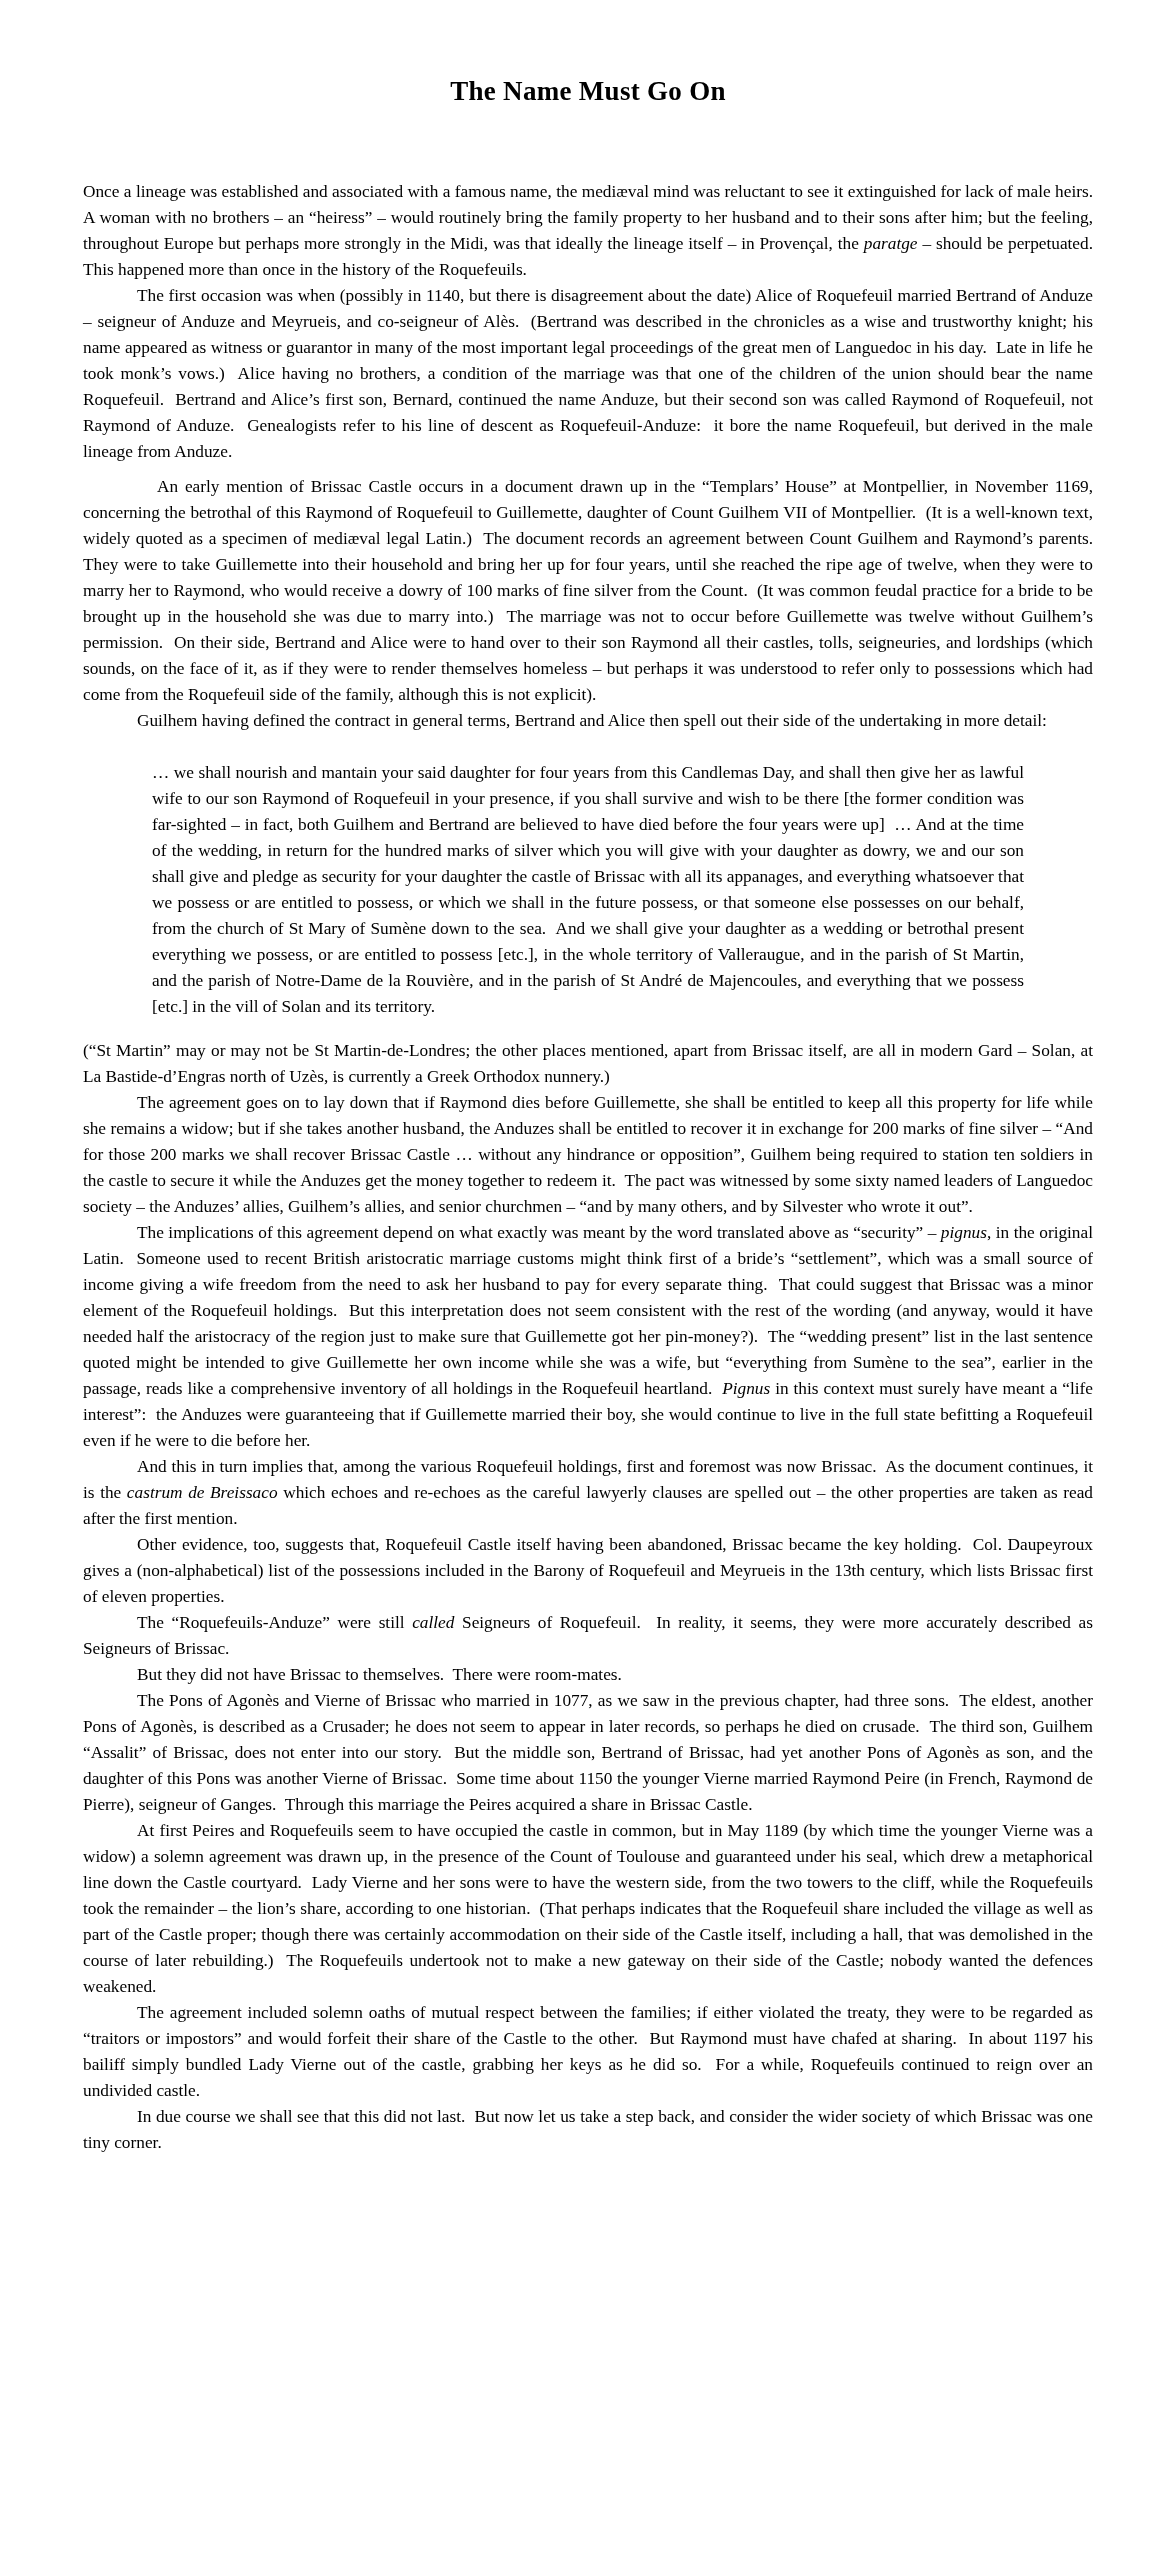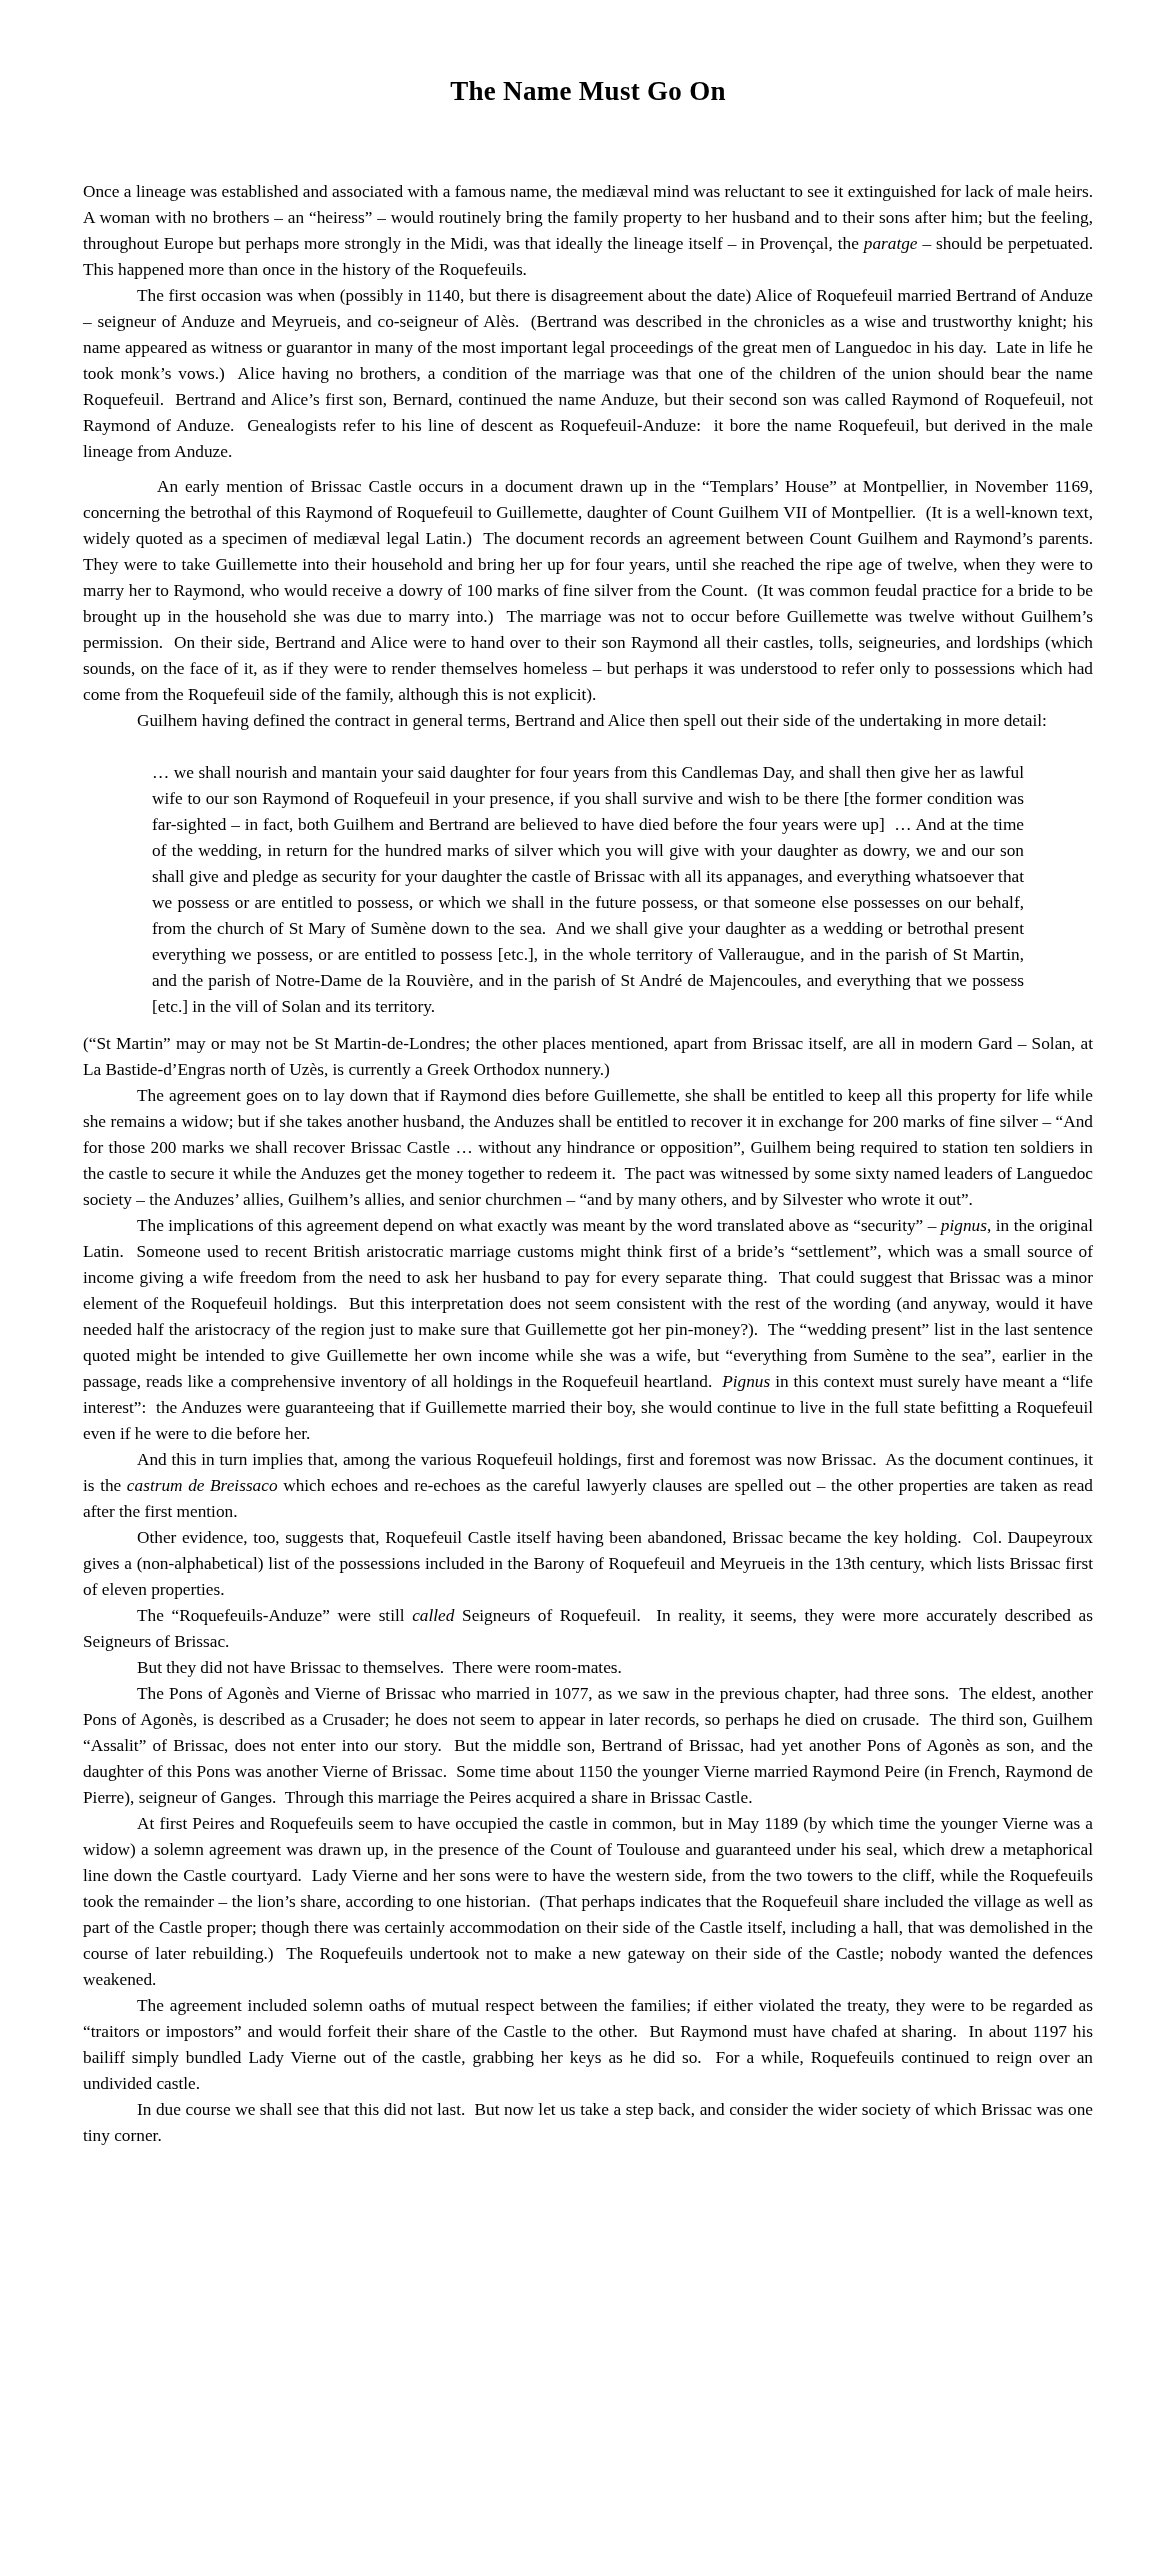--- a/index.html
+++ b/index.html
@@ -37,21 +37,21 @@
     white-space: pre-wrap;
   }
   .doc p {
     margin: 0;
     padding: 0;
   }
   .doc p.indent-normal { text-indent: 54px; }
   .doc p.indent-deep   { text-indent: 74px; margin-top: 9px; }
   .doc p.indent-none   { text-indent: 0; }
   .doc blockquote {
-    margin: 26px 69px 11px 69px;
+    margin: 26px 69px 18px 69px;
     padding: 0;
   }
   .it { font-style: italic; }
 </style>
 </head>
 <body>
 
 <main class="page">
   <h1 class="title">The Name Must Go On</h1>
   <div class="doc"><p class="indent-none"><span>Once a lineage was established and associated with a famous name, the mediæval mind was reluctant to see it extinguished for lack of male heirs.  A woman with no brothers – an “heiress” – would routinely bring the family property to her husband and to their sons after him; but the feeling, throughout Europe but perhaps more strongly in the Midi, was that ideally the lineage itself – in Provençal, the </span><span class="it">paratge</span><span> – should be perpetuated.  This happened more than once in the history of the Roquefeuils.</span></p><p class="indent-normal"><span>The first occasion was when (possibly in 1140, but there is disagreement about the date) Alice of Roquefeuil married Bertrand of Anduze – seigneur of Anduze and Meyrueis, and co-seigneur of Alès.  (Bertrand was described in the chronicles as a wise and trustworthy knight; his name appeared as witness or guarantor in many of the most important legal proceedings of the great men of Languedoc in his day.  Late in life he took monk’s vows.)  Alice having no brothers, a condition of the marriage was that one of the children of the union should bear the name Roquefeuil.  Bertrand and Alice’s first son, Bernard, continued the name Anduze, but their second son was called Raymond of Roquefeuil, not Raymond of Anduze.  Genealogists refer to his line of descent as Roquefeuil-Anduze:  it bore the name Roquefeuil, but derived in the male lineage from Anduze.</span></p><p class="indent-deep"><span>An early mention of Brissac Castle occurs in a document drawn up in the “Templars’ House” at Montpellier, in November 1169, concerning the betrothal of this Raymond of Roquefeuil to Guillemette, daughter of Count Guilhem VII of Montpellier.  (It is a well-known text, widely quoted as a specimen of mediæval legal Latin.)  The document records an agreement between Count Guilhem and Raymond’s parents.  They were to take Guillemette into their household and bring her up for four years, until she reached the ripe age of twelve, when they were to marry her to Raymond, who would receive a dowry of 100 marks of fine silver from the Count.  (It was common feudal practice for a bride to be brought up in the household she was due to marry into.)  The marriage was not to occur before Guillemette was twelve without Guilhem’s permission.  On their side, Bertrand and Alice were to hand over to their son Raymond all their castles, tolls, seigneuries, and lordships (which sounds, on the face of it, as if they were to render themselves homeless – but perhaps it was understood to refer only to possessions which had come from the Roquefeuil side of the family, although this is not explicit).</span></p><p class="indent-normal"><span>Guilhem having defined the contract in general terms, Bertrand and Alice then spell out their side of the undertaking in more detail:</span></p><blockquote><span>… we shall nourish and mantain your said daughter for four years from this Candlemas Day, and shall then give her as lawful wife to our son Raymond of Roquefeuil in your presence, if you shall survive and wish to be there [the former condition was far-sighted – in fact, both Guilhem and Bertrand are believed to have died before the four years were up]  … And at the time of the wedding, in return for the hundred marks of silver which you will give with your daughter as dowry, we and our son shall give and pledge as security for your daughter the castle of Brissac with all its appanages, and everything whatsoever that we possess or are entitled to possess, or which we shall in the future possess, or that someone else possesses on our behalf, from the church of St Mary of Sumène down to the sea.  And we shall give your daughter as a wedding or betrothal present everything we possess, or are entitled to possess [etc.], in the whole territory of Valleraugue, and in the parish of St Martin, and the parish of Notre-Dame de la Rouvière, and in the parish of St André de Majencoules, and everything that we possess [etc.] in the vill of Solan and its territory.</span></blockquote><p class="indent-none"><span>(“St Martin” may or may not be St Martin-de-Londres; the other places mentioned, apart from Brissac itself, are all in modern Gard – Solan, at La Bastide-d’Engras north of Uzès, is currently a Greek Orthodox nunnery.)</span></p><p class="indent-normal"><span>The agreement goes on to lay down that if Raymond dies before Guillemette, she shall be entitled to keep all this property for life while she remains a widow; but if she takes another husband, the Anduzes shall be entitled to recover it in exchange for 200 marks of fine silver – “And for those 200 marks we shall recover Brissac Castle … without any hindrance or opposition”, Guilhem being required to station ten soldiers in the castle to secure it while the Anduzes get the money together to redeem it.  The pact was witnessed by some sixty named leaders of Languedoc society – the Anduzes’ allies, Guilhem’s allies, and senior churchmen – “and by many others, and by Silvester who wrote it out”.</span></p><p class="indent-normal"><span>The implications of this agreement depend on what exactly was meant by the word translated above as “security” – </span><span class="it">pignus</span><span>, in the original Latin.  Someone used to recent British aristocratic marriage customs might think first of a bride’s “settlement”, which was a small source of income giving a wife freedom from the need to ask her husband to pay for every separate thing.  That could suggest that Brissac was a minor element of the Roquefeuil holdings.  But this interpretation does not seem consistent with the rest of the wording (and anyway, would it have needed half the aristocracy of the region just to make sure that Guillemette got her pin-money?).  The “wedding present” list in the last sentence quoted might be intended to give Guillemette her own income while she was a wife, but “everything from Sumène to the sea”, earlier in the passage, reads like a comprehensive inventory of all holdings in the Roquefeuil heartland.  </span><span class="it">Pignus</span><span> in this context must surely have meant a “life interest”:  the Anduzes were guaranteeing that if Guillemette married their boy, she would continue to live in the full state befitting a Roquefeuil even if he were to die before her.</span></p><p class="indent-normal"><span>And this in turn implies that, among the various Roquefeuil holdings, first and foremost was now Brissac.  As the document continues, it is the </span><span class="it">castrum de Breissaco</span><span> which echoes and re-echoes as the careful lawyerly clauses are spelled out – the other properties are taken as read after the first mention.</span></p><p class="indent-normal"><span>Other evidence, too, suggests that, Roquefeuil Castle itself having been abandoned, Brissac became the key holding.  Col. Daupeyroux gives a (non-alphabetical) list of the possessions included in the Barony of Roquefeuil and Meyrueis in the 13th century, which lists Brissac first of eleven properties.</span></p><p class="indent-normal"><span>The “Roquefeuils-Anduze” were still </span><span class="it">called</span><span> Seigneurs of Roquefeuil.  In reality, it seems, they were more accurately described as Seigneurs of Brissac.</span></p><p class="indent-normal"><span>But they did not have Brissac to themselves.  There were room-mates.</span></p><p class="indent-normal"><span>The Pons of Agonès and Vierne of Brissac who married in 1077, as we saw in the previous chapter, had three sons.  The eldest, another Pons of Agonès, is described as a Crusader; he does not seem to appear in later records, so perhaps he died on crusade.  The third son, Guilhem “Assalit” of Brissac, does not enter into our story.  But the middle son, Bertrand of Brissac, had yet another Pons of Agonès as son, and the daughter of this Pons was another Vierne of Brissac.  Some time about 1150 the younger Vierne married Raymond Peire (in French, Raymond de Pierre), seigneur of Ganges.  Through this marriage the Peires acquired a share in Brissac Castle.</span></p><p class="indent-normal"><span>At first Peires and Roquefeuils seem to have occupied the castle in common, but in May 1189 (by which time the younger Vierne was a widow) a solemn agreement was drawn up, in the presence of the Count of Toulouse and guaranteed under his seal, which drew a metaphorical line down the Castle courtyard.  Lady Vierne and her sons were to have the western side, from the two towers to the cliff, while the Roquefeuils took the remainder – the lion’s share, according to one historian.  (That perhaps indicates that the Roquefeuil share included the village as well as part of the Castle proper; though there was certainly accommodation on their side of the Castle itself, including a hall, that was demolished in the course of later rebuilding.)  The Roquefeuils undertook not to make a new gateway on their side of the Castle; nobody wanted the defences weakened.</span></p><p class="indent-normal"><span>The agreement included solemn oaths of mutual respect between the families; if either violated the treaty, they were to be regarded as “traitors or impostors” and would forfeit their share of the Castle to the other.  But Raymond must have chafed at sharing.  In about 1197 his bailiff simply bundled Lady Vierne out of the castle, grabbing her keys as he did so.  For a while, Roquefeuils continued to reign over an undivided castle.</span></p><p class="indent-normal"><span>In due course we shall see that this did not last.  But now let us take a step back, and consider the wider society of which Brissac was one tiny corner.</span></p></div>

